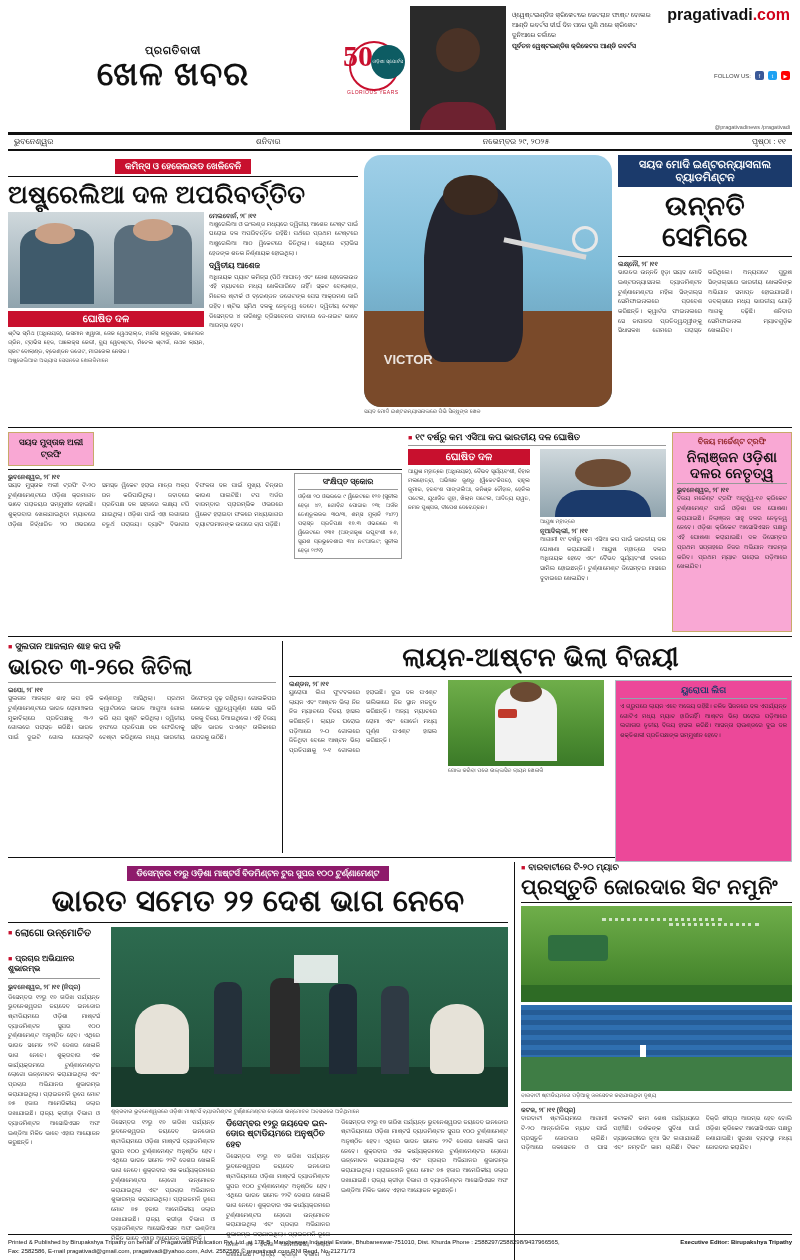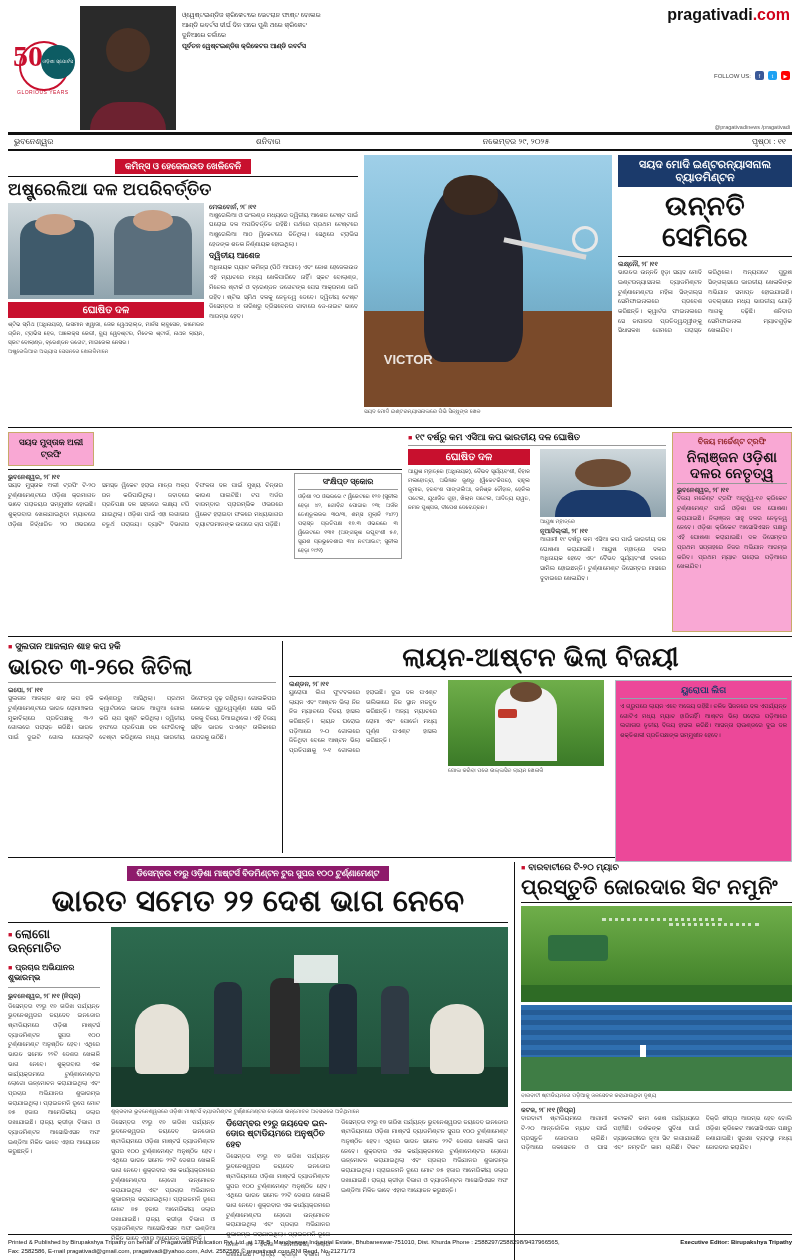--- a/index.html
+++ b/index.html
@@ -41,52 +41,56 @@
 
   
   .rule { border-top:1px solid #111; }
   .thin { border-top:1px solid #999; }
   .grid { display:flex; gap:6px; }
   .col { }
   .kicker { display:inline-block; background:#c8102e; color:#fff; font-size:9px; padding:2px 10px; font-weight:bold; }
   .kicker-line { border-bottom:1px solid #111; margin-bottom:3px; padding-bottom:2px; }
   .bullet-kicker { font-size:9px; font-weight:bold; color:#111; }
   .bullet-kicker::before { content:"\25A0"; color:#c8102e; font-size:7px; margin-right:3px; vertical-align:middle; }
-  .headline { font-size:17px; font-weight:bold; line-height:1.15; letter-spacing:.3px; margin:2px 0 3px; }
+  .headline { font-size:25px; font-weight:bold; line-height:1.15; letter-spacing:.3px; margin:2px 0 3px; }
   .headline.med { font-size:22px; }
   .byline { font-size:6.5px; color:#333; font-weight:bold; }
   .body { font-size:6px; line-height:1.62; text-align:justify; color:#1a1a1a; }
   .cols2 { column-count:2; column-gap:6px; }
   .cols3 { column-count:3; column-gap:6px; }
   .photo { background:#9bb7c9; position:relative; overflow:hidden; }
   .cap { font-size:5.5px; color:#333; margin-top:1px; }
 
   .redbar { background:#c8102e; color:#fff; font-size:10px; font-weight:bold; text-align:center; padding:2px 0; }
   .darkbar { background:#1b3a6b; color:#fff; font-size:11px; font-weight:bold; text-align:center; padding:3px 0; }
   .boxy { border:1px solid #999; padding:3px; }
   .tintbox { background:#f9a8d4; border:1px solid #c8a96a; padding:4px; }
   .greybox { background:#ec4899; border:1px solid #b0bec5; padding:4px; }
 
   footer.fnote { position:absolute; left:8px; right:8px; bottom:4px; border-top:1px solid #111; padding-top:3px; display:flex; justify-content:space-between; font-size:6px; color:#111; }
   .fnote .left { width:72%; line-height:1.5; }
   .fnote .right { text-align:right; line-height:1.5; font-weight:bold; }
 
   
-  .badminton { background:linear-gradient(180deg,#9fcfe8 0%,#7fbcd8 45%,#5e8fa8 100%); }
+  .badminton { background:linear-gradient(180deg,#9fcfe8 0%,#7fbcd8 45%,#5e8fa8 100%);border-radius:17px; }
   .pitch { background:linear-gradient(180deg,#6fae4a 0%,#4f8f33 60%,#3b7a28 100%); }
   .stadium { background:linear-gradient(180deg,#1b4f8a 0%,#2f6fb0 100%); }
   .stage { background:linear-gradient(180deg,#2d6b4f 0%,#1f4d39 100%); }
   .portrait { background:linear-gradient(180deg,#cfd8dc 0%,#90a4ae 100%); }
 </style>
 </head>
 <body>
 
 <div class="page">
 
   <div class="masthead">
+    <div class="mh-left">
+      <div class="mh-brand">ପ୍ରଗତିବାଦୀ</div>
+      <div class="mh-title">ଖେଳ ଖବର</div>
+    </div>
     <div class="mh-logo">
       <div class="logo-50">
         <div class="num">50</div>
         <div class="ring"></div>
         <div class="seal">ଓଡ଼ିଶା ସ୍ପୋର୍ଟସ</div>
         <div class="yrs">GLORIOUS YEARS</div>
       </div>
     </div>
     <div class="mh-photo">
       <div class="face"></div>
@@ -258,21 +262,21 @@
   <div class="grid" style="height:440px;">
 
     <div class="col" style="width:500px;">
       <div style="text-align:center;">
         <span class="kicker" style="background:#8e1b6b;font-size:8.5px;">ଡିସେମ୍ବର ୧୨ରୁ ଓଡ଼ିଶା ମାଷ୍ଟର୍ସ ବିଡମିଣ୍ଟନ ଟୁର ସୁପର ୧୦୦ ଟୁର୍ଣ୍ଣାମେଣ୍ଟ</span>
       </div>
       <div class="headline" style="font-size:30px;text-align:center;margin:3px 0;">ଭାରତ ସମେତ ୨୨ ଦେଶ ଭାଗ ନେବେ</div>
       <div class="rule" style="margin:2px 0 4px;"></div>
       <div class="grid">
         <div style="width:92px;">
-          <div class="bullet-kicker" style="font-size:12px;display:block;margin-bottom:8px;">ଲୋଗୋ ଉନ୍ମୋଚିତ</div>
+          <div class="bullet-kicker" style="font-size:10px;display:block;margin-bottom:15px;">ଲୋଗୋ ଉନ୍ମୋଚିତ</div>
           <div class="bullet-kicker" style="font-size:8px;display:block;">ପ୍ରଚାର ଅଭିଯାନର ଶୁଭାରମ୍ଭ</div>
           <div class="thin" style="margin:4px 0;"></div>
           <div class="byline">ଭୁବନେଶ୍ୱର, ୨୮।୧୧ (ନିପ୍ର)</div>
           <div class="body" style="margin-top:2px;">ଡିସେମ୍ବର ୧୨ରୁ ୧୭ ତାରିଖ ପର୍ଯ୍ୟନ୍ତ ଭୁବନେଶ୍ୱରର ଜୟଦେବ ଇନଡୋର ଷ୍ଟାଡିୟମରେ ଓଡ଼ିଶା ମାଷ୍ଟର୍ସ ବ୍ୟାଡମିଣ୍ଟନ ସୁପର ୧୦୦ ଟୁର୍ଣ୍ଣାମେଣ୍ଟ ଅନୁଷ୍ଠିତ ହେବ। ଏଥିରେ ଭାରତ ସମେତ ୨୨ଟି ଦେଶର ଖେଳାଳି ଭାଗ ନେବେ। ଶୁକ୍ରବାର ଏକ କାର୍ଯ୍ୟକ୍ରମରେ ଟୁର୍ଣ୍ଣାମେଣ୍ଟର ଲୋଗୋ ଉନ୍ମୋଚନ କରାଯାଇଥିଲା ଏବଂ ପ୍ରଚାର ଅଭିଯାନର ଶୁଭାରମ୍ଭ କରାଯାଇଥିଲା। ପ୍ରାଇଜମନି ରୂପେ ମୋଟ ୭୫ ହଜାର ଆମେରିକୀୟ ଡଲାର ରଖାଯାଇଛି। ରାଜ୍ୟ କ୍ରୀଡ଼ା ବିଭାଗ ଓ ବ୍ୟାଡମିଣ୍ଟନ ଆସୋସିଏସନ ଅଫ ଇଣ୍ଡିଆ ମିଳିତ ଭାବେ ଏହାର ଆୟୋଜନ କରୁଛନ୍ତି।</div>
         </div>
         <div style="flex:1;margin-left:5px;">
           <div class="photo stage" style="height:180px;">
             <div style="position:absolute;left:0;bottom:0;width:100%;height:22%;background:#183b2c;"></div>
             <div style="position:absolute;left:6%;bottom:18%;width:54px;height:70px;background:#e6e2d8;border-radius:26px 26px 6px 6px;"></div>
             <div style="position:absolute;right:6%;bottom:18%;width:54px;height:70px;background:#e6e2d8;border-radius:26px 26px 6px 6px;"></div>

